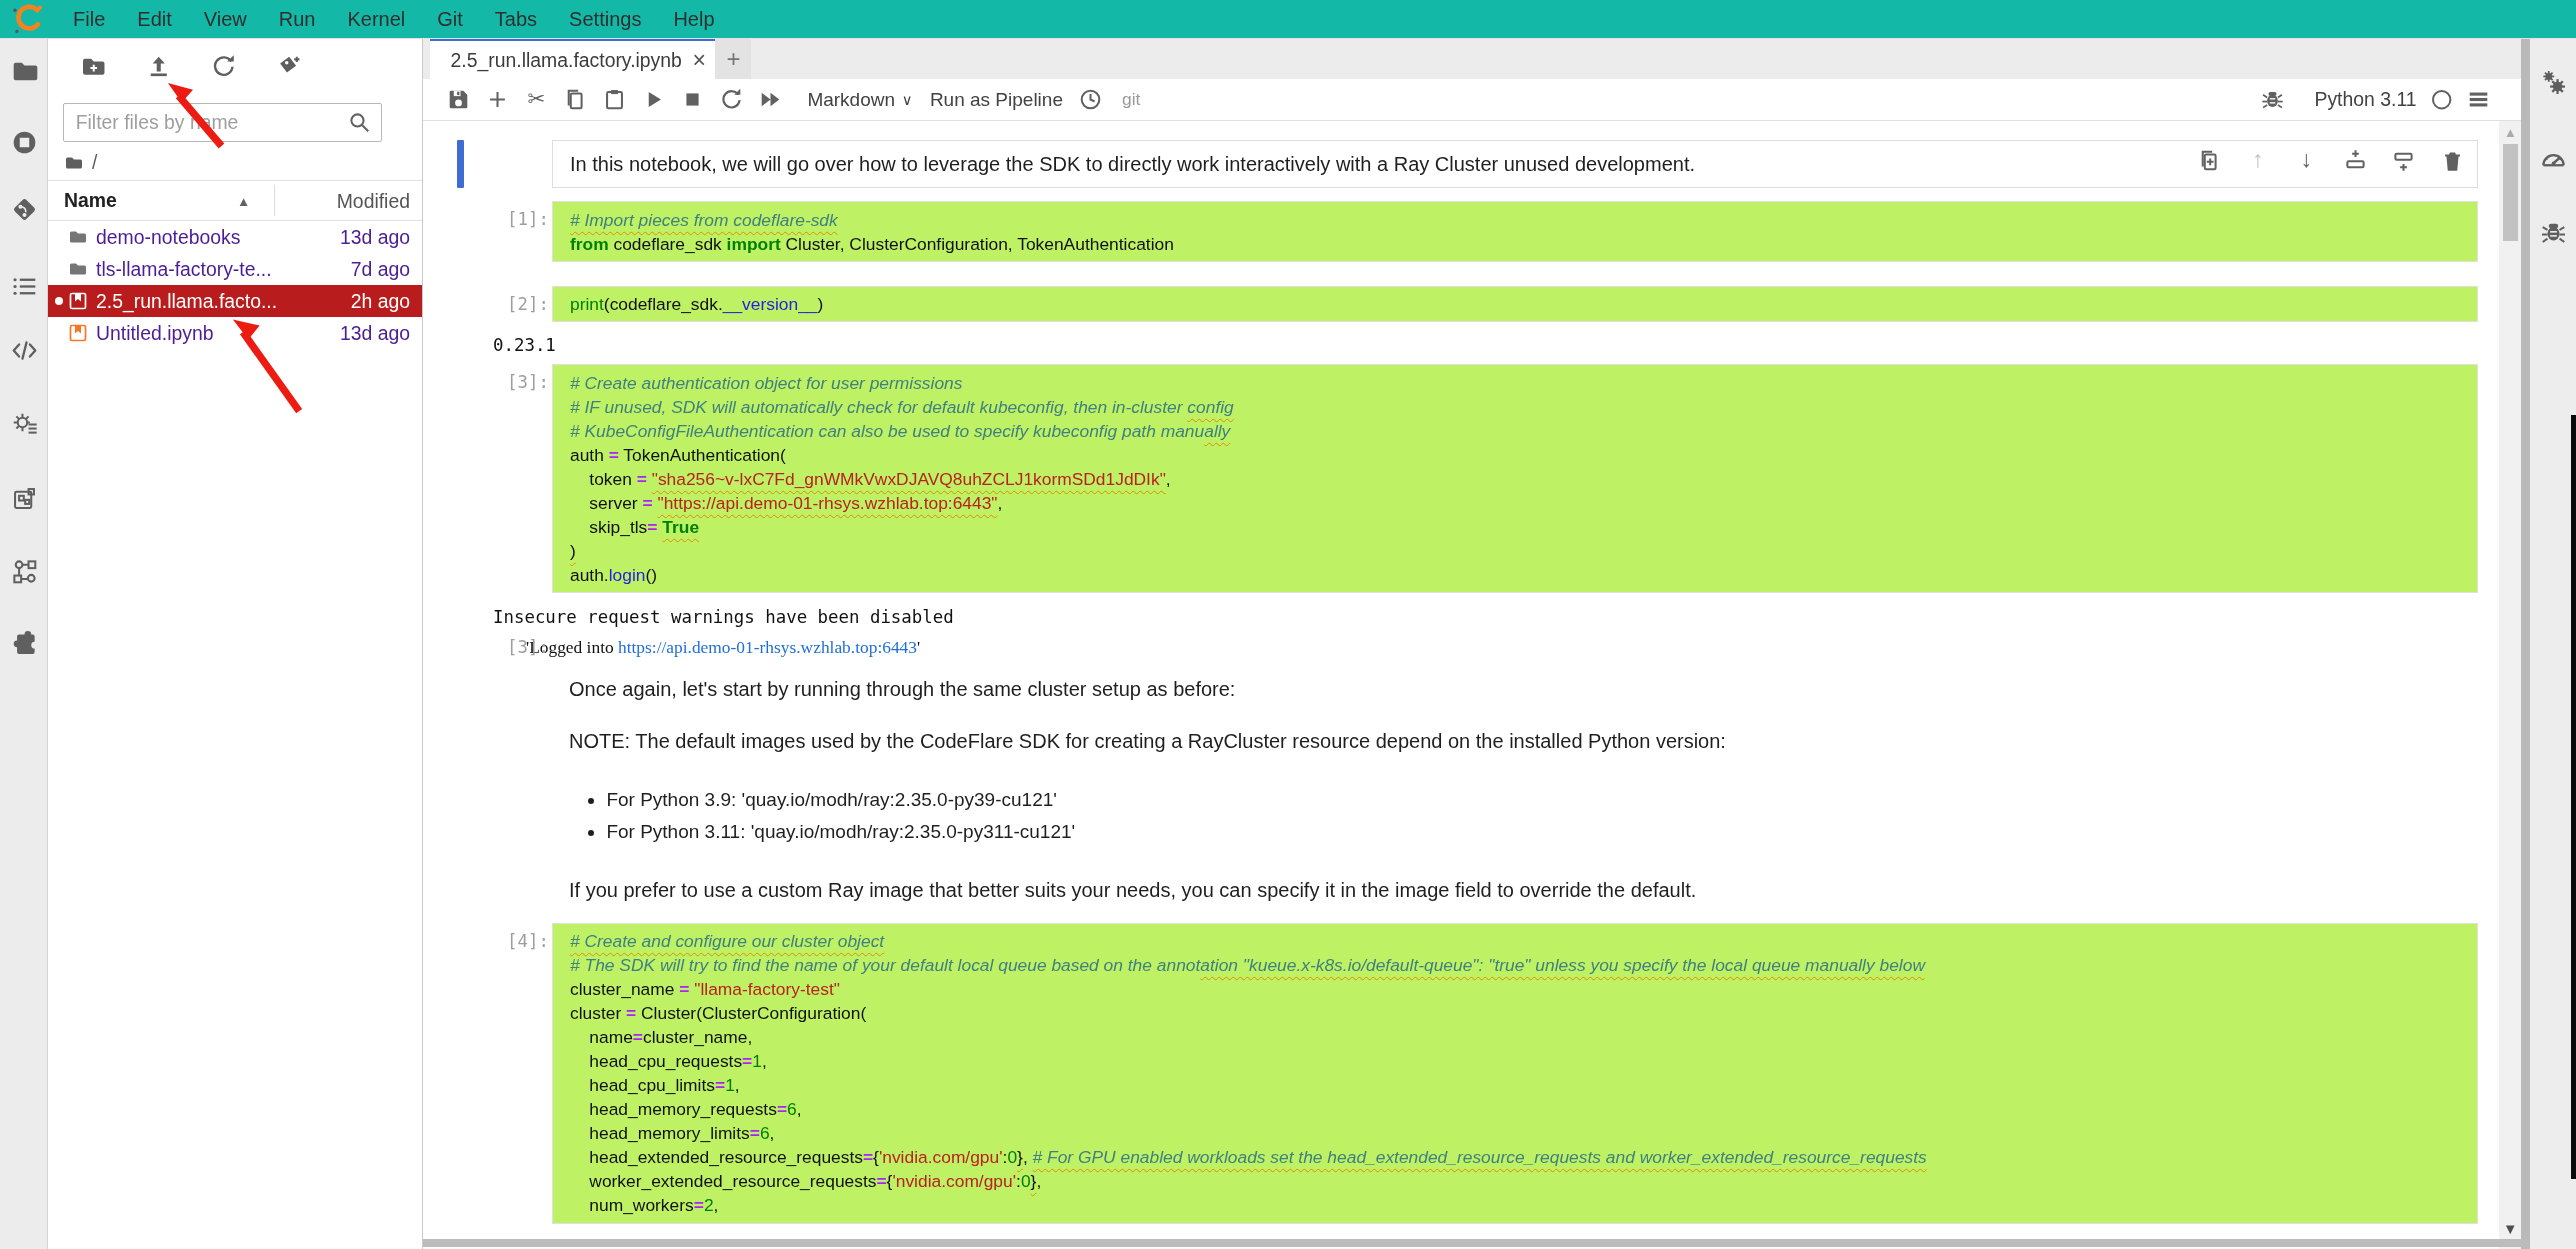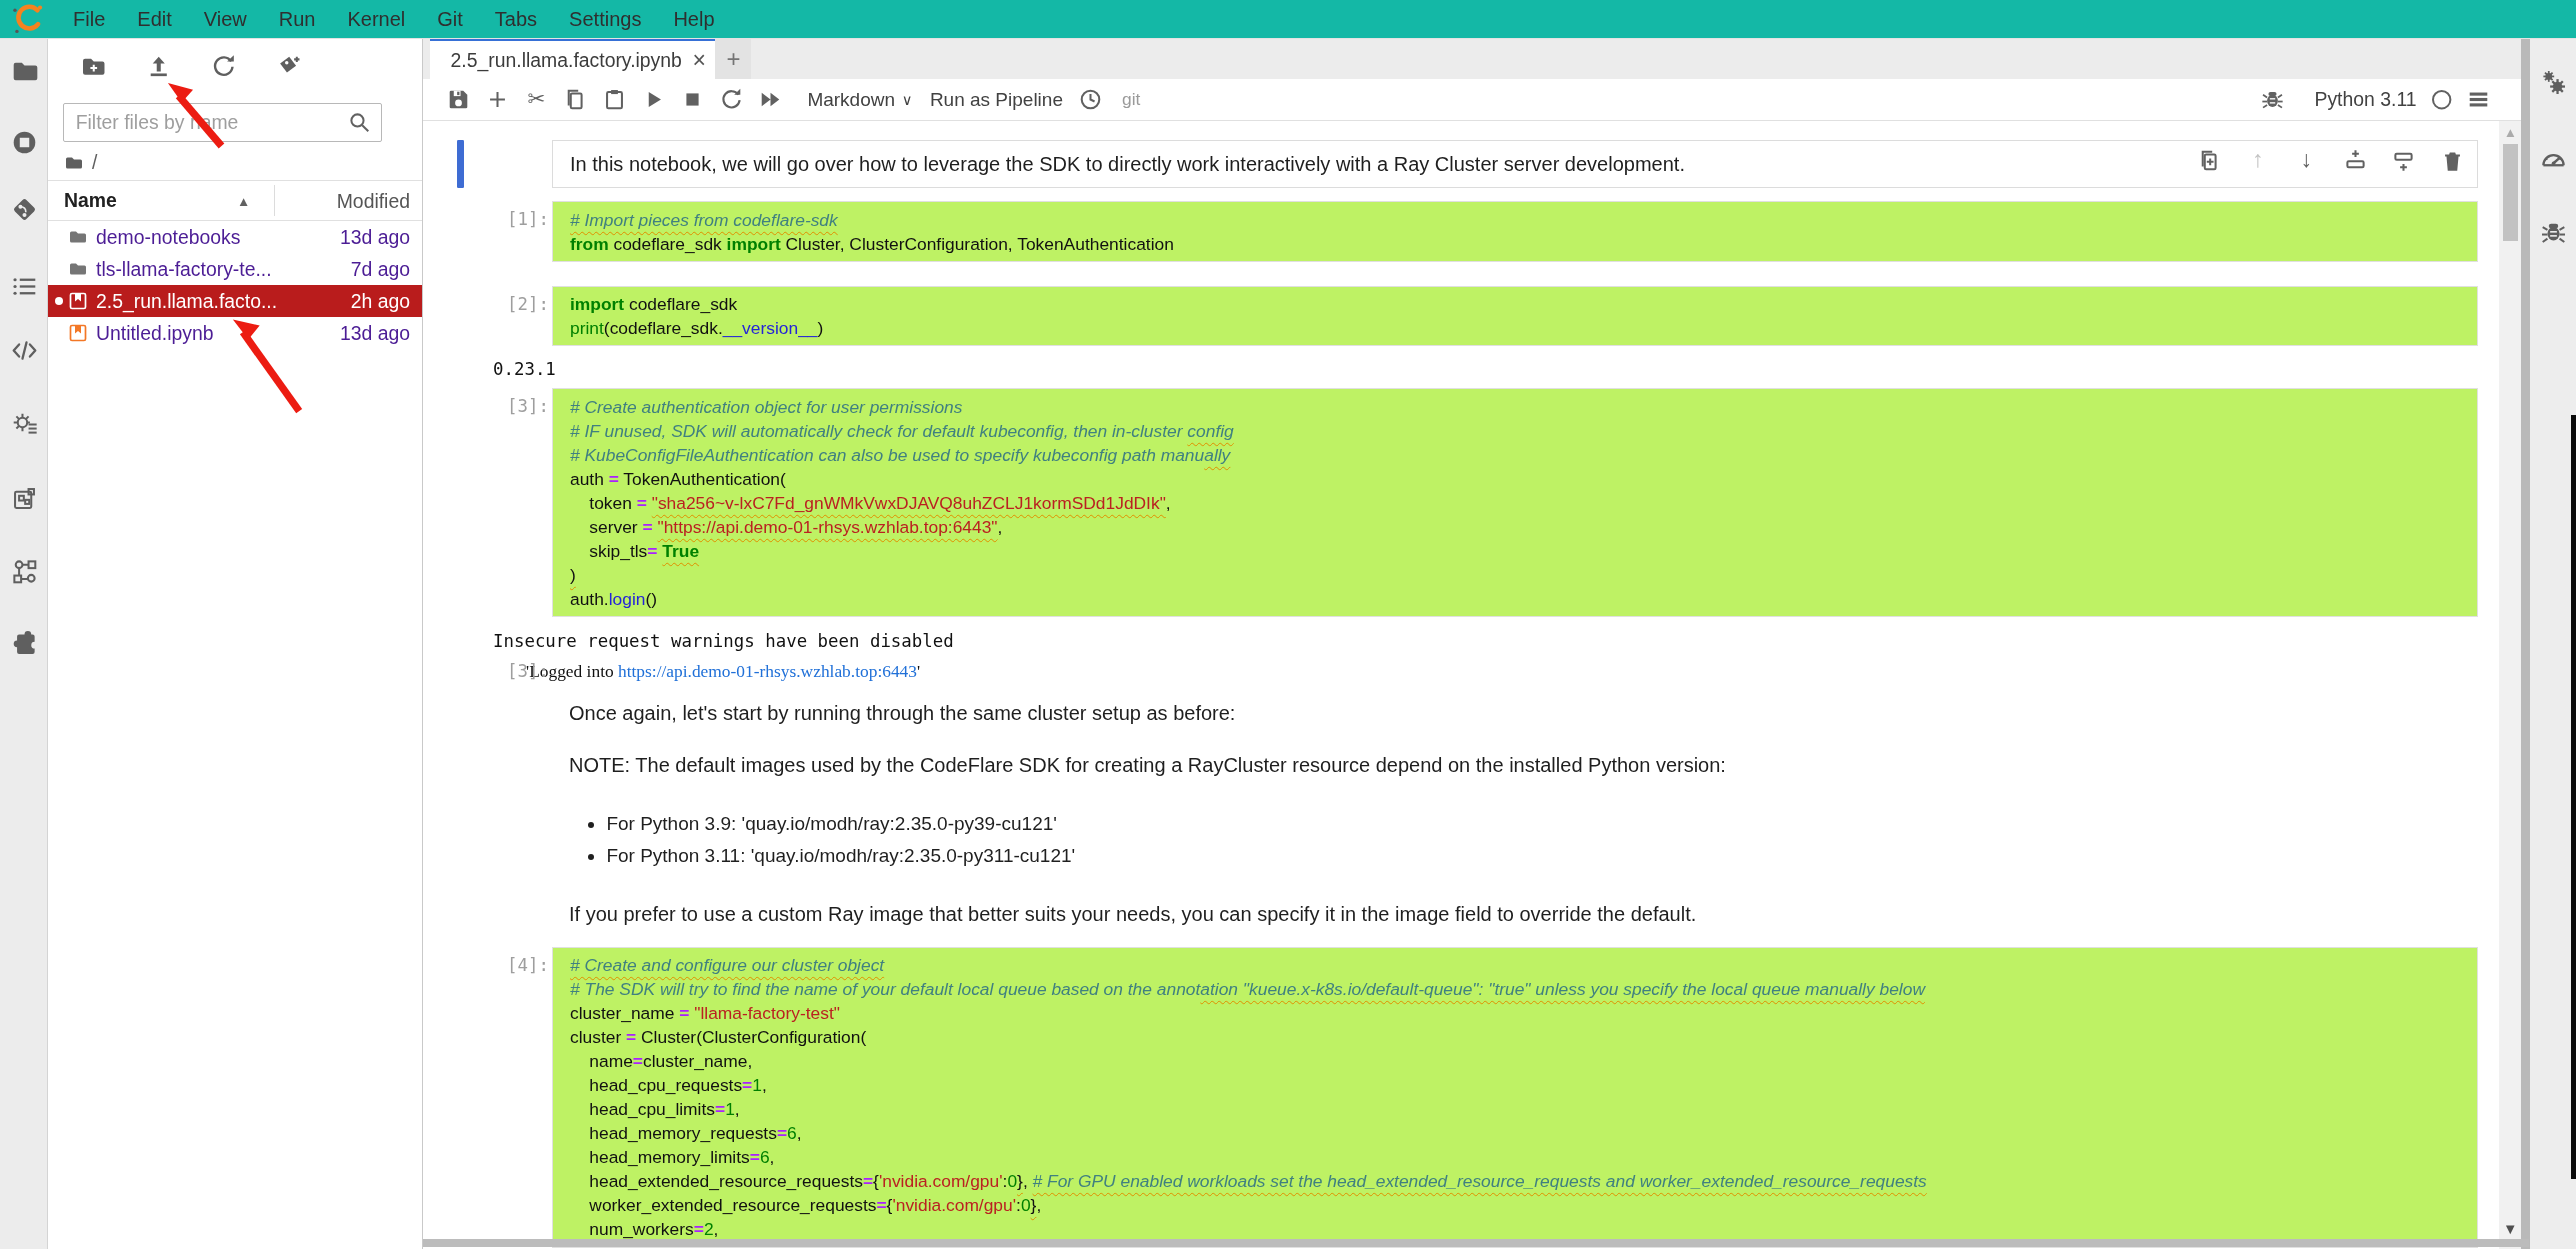--- a/index.html
+++ b/index.html
@@ -384,21 +384,21 @@
           </svg>
       </div>
     </div>
 
     <div class="content">
 
       <div class="mdcell-wrap">
         <div class="sel-bar"></div>
         <div class="prompt-col"></div>
         <div class="mdbox">
-          <span class="md-intro">In this notebook, we will go over how to leverage the SDK to directly work interactively with a Ray Cluster server development.</span>
+          <span class="md-intro">In this notebook, we will go over how to leverage the SDK to directly work interactively with a Ray Cluster unused development.</span>
           <div class="cell-toolbar">
             <svg class="ct-icon" viewBox="0 0 34 34">
                 <g fill="none" stroke="currentColor" stroke-width="3">
                   <rect x="10" y="8" width="16" height="22" rx="2"></rect>
                   <path d="M7 26V4h14"></path>
                   <path d="M18 14v10M13 19h10"></path>
                 </g>
               </svg>
             <span class="ct-icon disabled" style="font-size:23px;line-height:20px;text-align:center">↑</span>
             <span class="ct-icon" style="font-size:23px;line-height:20px;text-align:center">↓</span>
@@ -417,21 +417,21 @@
         </div>
       </div>
 
       <div class="cell" style="margin-top:13.4px">
         <div class="prompt-col">[1]:</div>
         <div class="codebox"><div class="code-line"><span class="tk-cm wavy"># Import pieces from codeflare-sdk</span></div><div class="code-line"><span class="tk-kw">from</span><span> codeflare_sdk </span><span class="tk-kw">import</span><span> Cluster, ClusterConfiguration, TokenAuthentication</span></div></div>
       </div>
 
       <div class="cell" style="margin-top:23.4px">
         <div class="prompt-col">[2]:</div>
-        <div class="codebox"><div class="code-line"><span class="tk-kw">import</span><span> codeflare_sdk</span></div><div class="code-line"><span class="tk-bi">print</span><span>(codeflare_sdk.</span><span class="tk-fn">__version__</span><span>)</span></div></div>
+        <div class="codebox"><div class="code-line"><span class="tk-bi">print</span><span>(codeflare_sdk.</span><span class="tk-fn">__version__</span><span>)</span></div></div>
       </div>
       <div class="out-stream" style="margin-top:10.7px">0.23.1</div>
 
       <div class="cell" style="margin-top:7.4px">
         <div class="prompt-col">[3]:</div>
         <div class="codebox"><div class="code-line"><span class="tk-cm"># Create authentication object for user permissions</span></div><div class="code-line"><span class="tk-cm"># IF unused, SDK will automatically check for default kubeconfig, then in-cluster </span><span class="tk-cm wavy">config</span></div><div class="code-line"><span class="tk-cm"># KubeConfigFileAuthentication can also be used to specify kubeconfig path manu</span><span class="tk-cm wavy">ally</span></div><div class="code-line"><span>auth </span><span class="tk-op">=</span><span> TokenAuthentication(</span></div><div class="code-line"><span>    token </span><span class="tk-op">=</span><span> </span><span class="tk-str wavy">"sha256~v-lxC7Fd_gnWMkVwxDJAVQ8uhZCLJ1kormSDd1JdDIk"</span><span>,</span></div><div class="code-line"><span>    server </span><span class="tk-op">=</span><span> </span><span class="tk-str wavy">"https://api.demo-01-rhsys.wzhlab.top:6443"</span><span>,</span></div><div class="code-line"><span>    skip_tls</span><span class="tk-op">=</span><span> </span><span class="tk-kw wavy">True</span></div><div class="code-line"><span class="wavy">)</span></div><div class="code-line"><span>auth.</span><span class="tk-fn">login</span><span>()</span></div></div>
       </div>
       <div class="out-stream" style="margin-top:12px">Insecure request warnings have been disabled</div>
       <div class="out-result" style="margin-top:8px">
         <span class="rprompt">[3]:</span>

